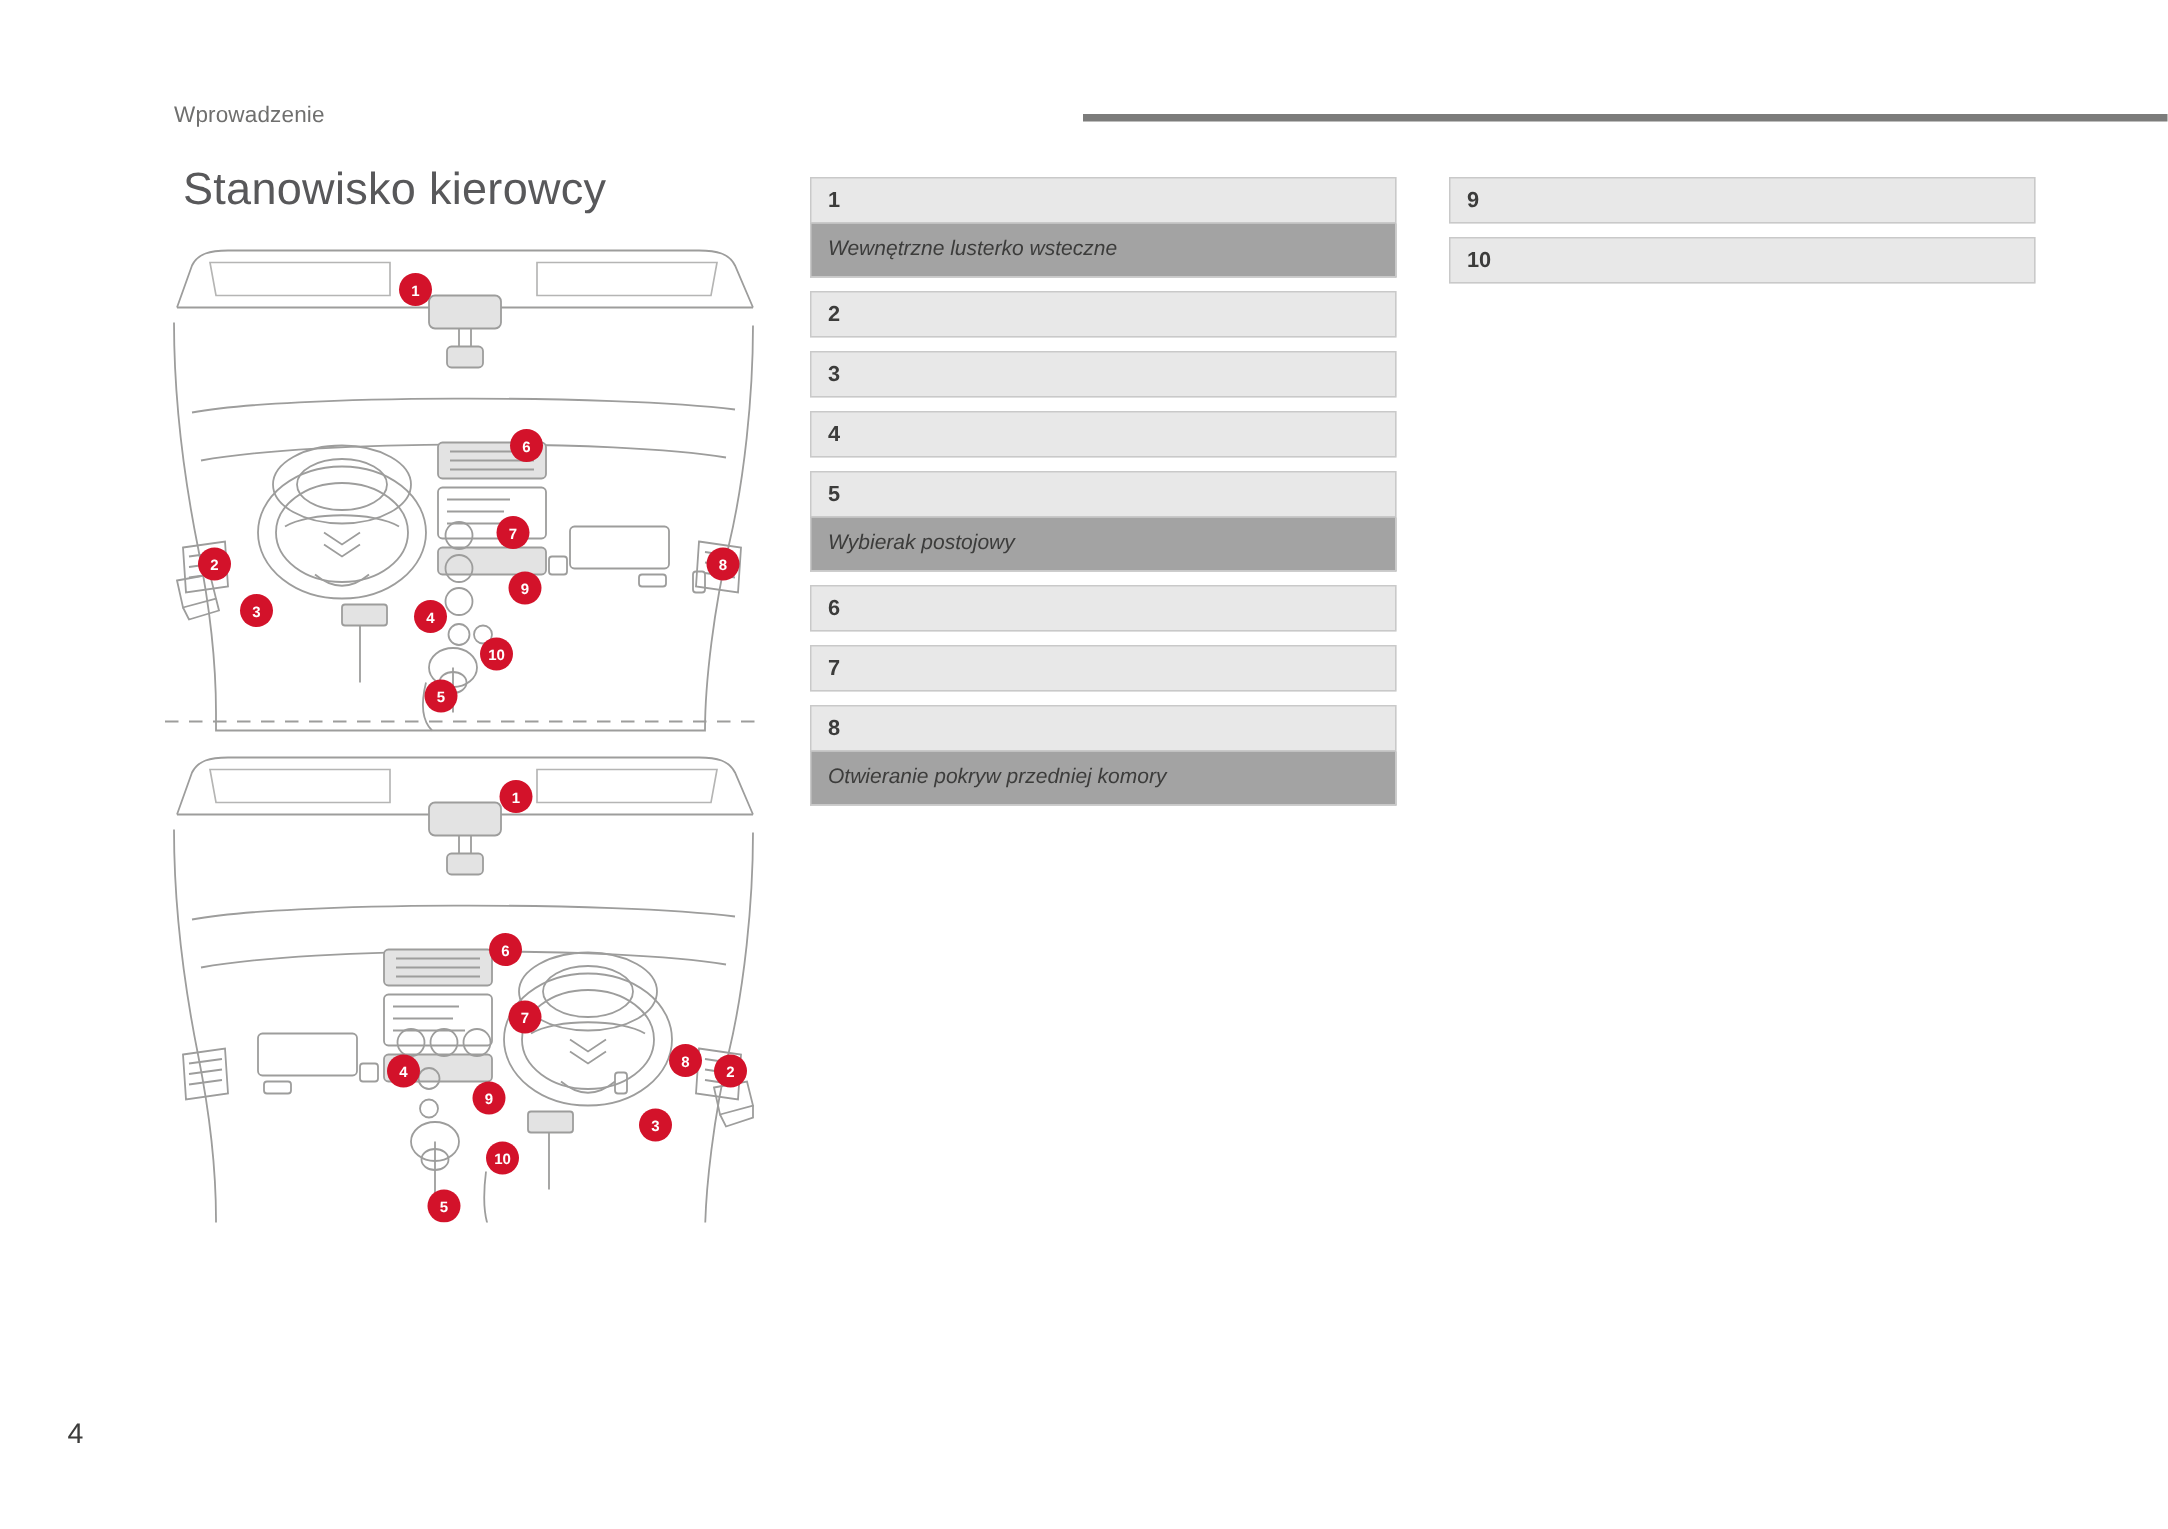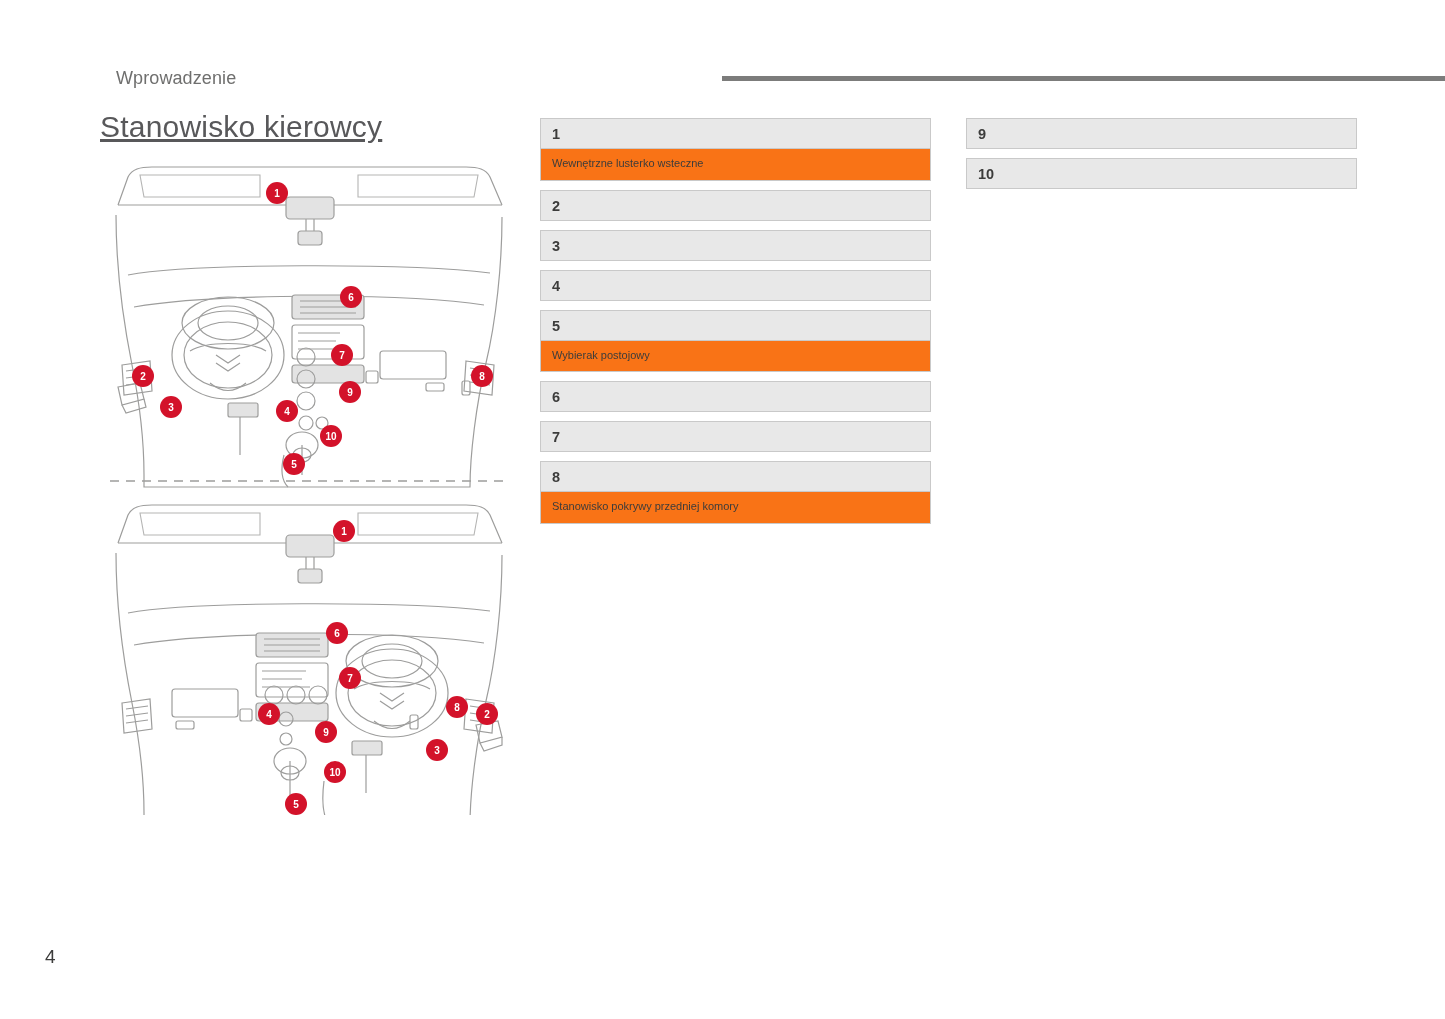--- a/index.html
+++ b/index.html
@@ -19,42 +19,41 @@
     position: absolute;
     left: 0; top: 0;
     width: 1445px;
     height: 1019px;
   }
   
   .header-label {
     position: absolute;
     left: 116px;
     top: 68px;
-    font-size: 18px;
+    font-size: 15px;
     color: #6f6f6e;
     letter-spacing: 0.1px;
   }
   .header-rule {
     position: absolute;
     left: 722px;
     top: 76px;
     width: 723px;
     height: 5px;
     background: #7c7c7b;
   }
   
   .page-title {
     position: absolute;
-    left: 100px;
+    left: 122px;
     top: 110px;
     font-size: 30px;
     font-weight: 400;
     color: #58585a;
     letter-spacing: 0.2px;
-    text-decoration: underline;
   }
   
   .folio {
     position: absolute;
     left: 45px;
     top: 946px;
     font-size: 19px;
     color: #3c3c3b;
   }
   
@@ -79,29 +78,30 @@
     border: 1px solid #c9c9c9;
     height: 31px;
     line-height: 31px;
     padding-left: 11px;
     font-size: 14.5px;
     font-weight: bold;
     color: #3c3c3b;
     box-sizing: border-box;
   }
   .item-body {
-    background: #f97316;
+    background: #a3a3a3;
     border: 1px solid #c9c9c9;
     border-top: none;
     padding: 7px 11px 8px 11px;
-    font-size: 11px;
+    font-size: 14px;
     color: #3c3c3b;
     box-sizing: border-box;
     line-height: 1.42;
     white-space: pre-line;
+    font-style: italic;
   }
 </style>
 </head>
 <body>
 
 <div class="page">
 
   <div class="header-label">Wprowadzenie</div>
   <div class="header-rule"></div>
   <div class="page-title">Stanowisko kierowcy</div>
@@ -348,21 +348,21 @@
     <div class="item">
       <div class="item-head">6</div>
     </div>
 
     <div class="item">
       <div class="item-head">7</div>
     </div>
 
     <div class="item">
       <div class="item-head">8</div>
-      <div class="item-body">Stanowisko pokrywy przedniej komory</div>
+      <div class="item-body">Otwieranie pokryw przedniej komory</div>
     </div>
 
   </div>
 
   <div class="col col-right">
 
     <div class="item">
       <div class="item-head">9</div>
     </div>
 

